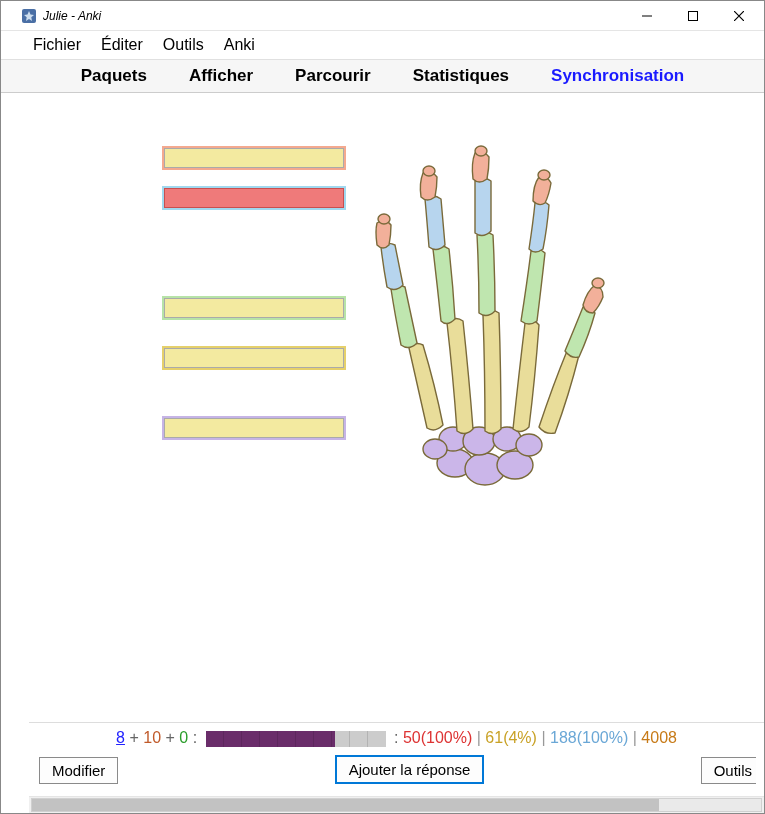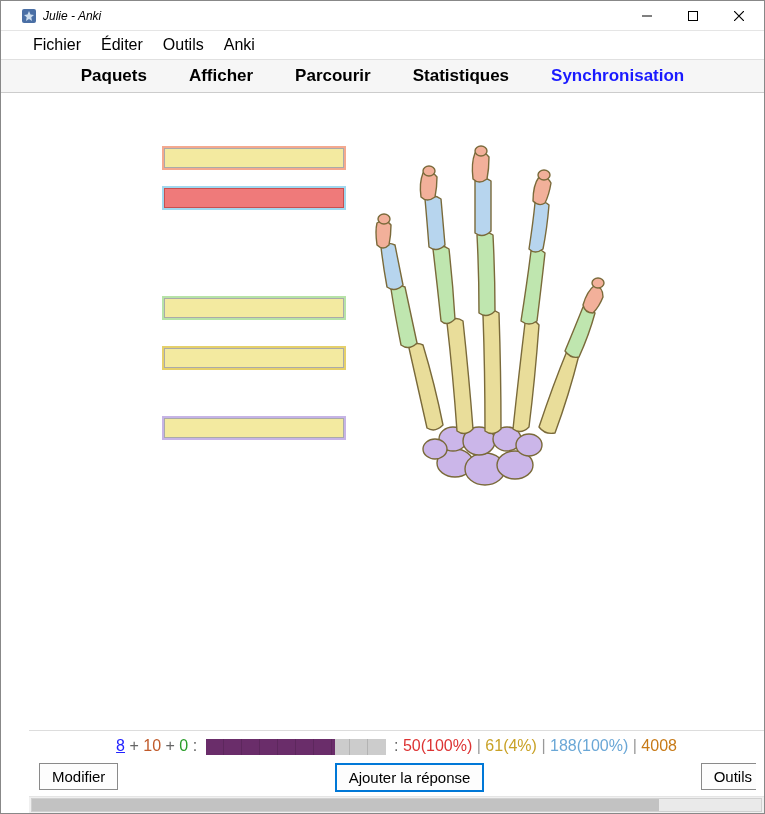--- a/index.html
+++ b/index.html
@@ -157,22 +157,22 @@
   }
   .prog-ticks span:last-child { border-right:none; }
   .stat-red    { color: #d33; }
   .stat-yellow { color: #c9a227; }
   .stat-blue   { color: #6aa7d6; }
   .stat-orange { color: #c77a17; }
   .bar-sep     { color: #999; }
 
   .button-row {
     display: flex;
-    align-items: flex-start;
-    padding: 4px 8px 4px 10px;
+    align-items: flex-end;
+    padding: 4px 8px 12px 10px;
     gap: 8px;
   }
   .button-row .spacer { flex: 1; }
   .btn {
     font-family: inherit;
     font-size: 15px;
     background: #fdfdfd;
     border: 1px solid #8a8a8a;
     padding: 4px 12px;
     cursor: default;

